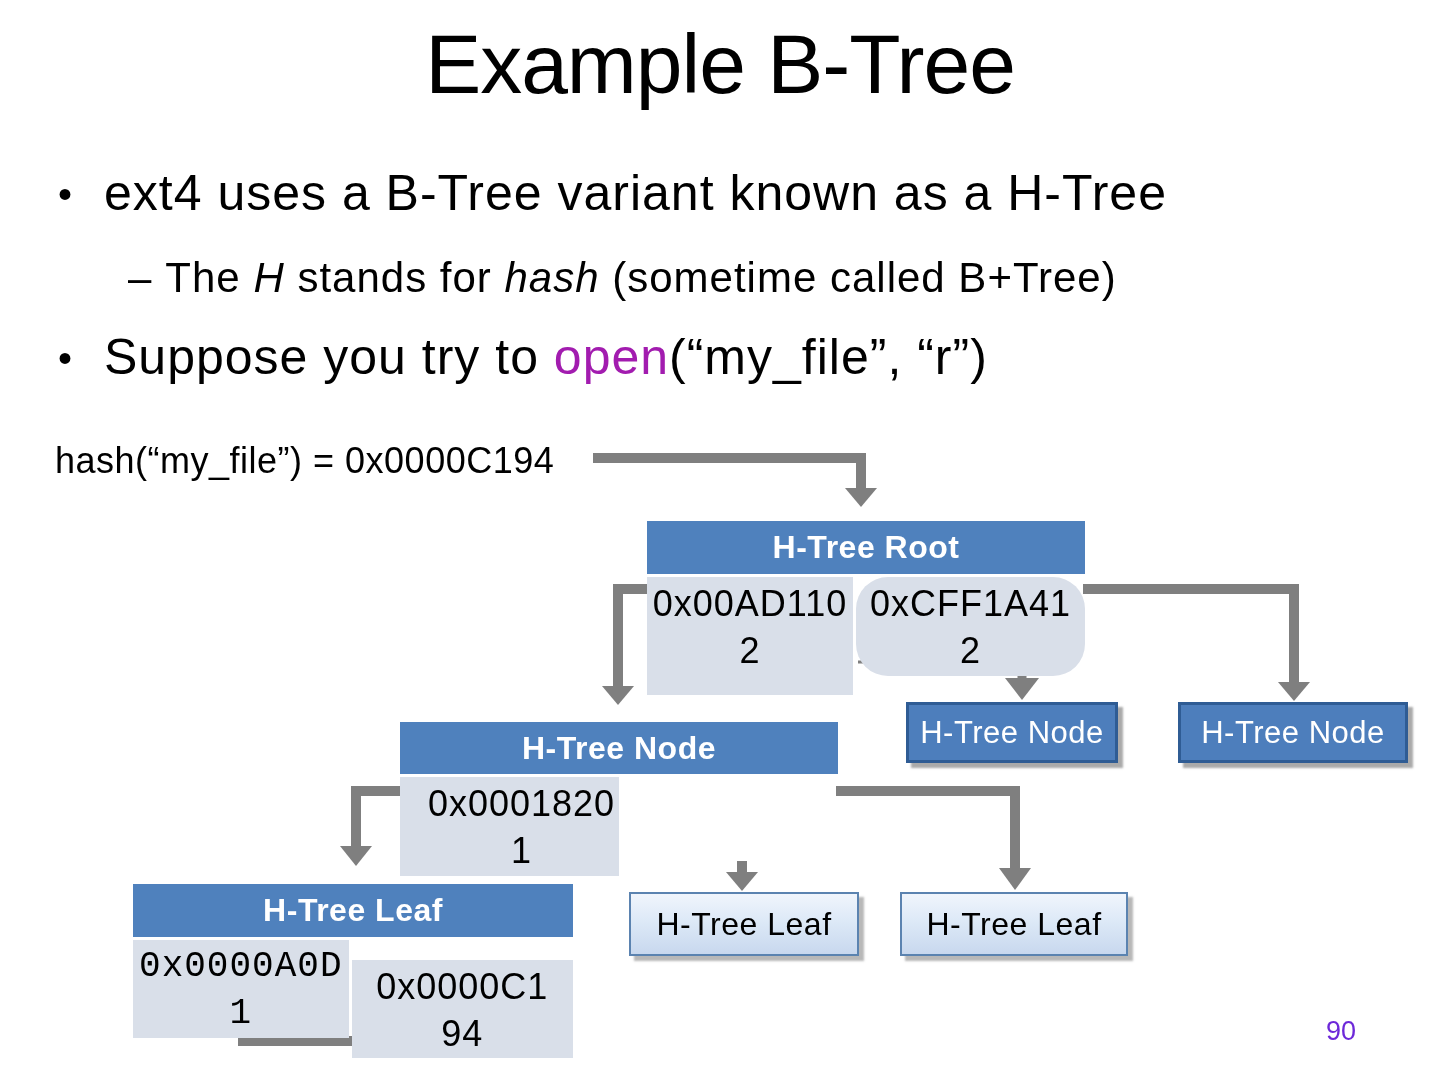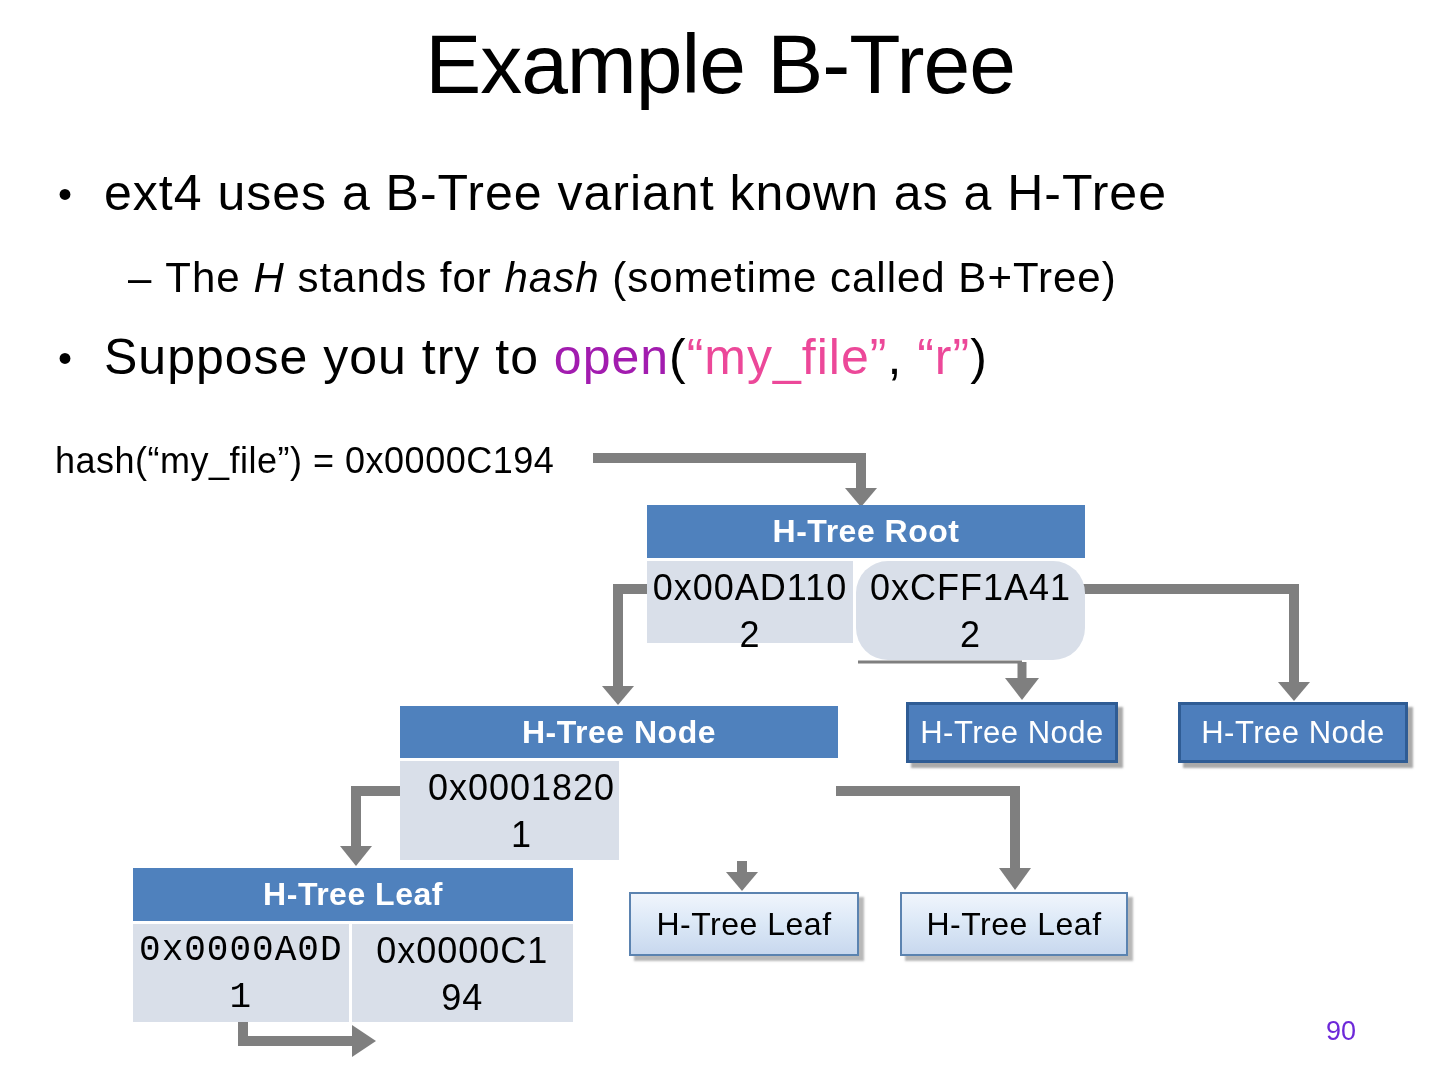--- a/index.html
+++ b/index.html
@@ -12,30 +12,30 @@
   .bullet-row{position:absolute;display:flex;align-items:flex-start;}
   .b1{left:58px;top:162px;}
   .b2{left:58px;top:326px;}
   .bullet-marker{font-size:40px;line-height:60px;margin-right:32px;margin-top:2px;}
   .bullet-text{font-size:50px;letter-spacing:1px;line-height:62px;white-space:nowrap;}
   .sub-bullet{left:128px;top:252px;}
   .sub-marker{font-size:42px;line-height:52px;margin-right:14px;}
   .sub-text{font-size:42px;letter-spacing:1px;line-height:52px;white-space:nowrap;}
   .it{font-style:italic;}
   .open-blue{color:#a21caf;}
-  .lit-red{color:#ec4899;}
+  .lit-red{color:#000000;}
 
   .hash-label{position:absolute;left:55px;top:440px;font-size:36px;letter-spacing:0.5px;white-space:nowrap;}
 
   svg.connectors{position:absolute;left:0;top:0;}
 
   
   .tbl{position:absolute;}
   .tbl .hd{background:#4f81bd;color:#fff;font-weight:bold;text-align:center;
-           font-size:32px;letter-spacing:0.5px;}
+           font-size:32px;letter-spacing:0.5px;margin-top:16px;}
   .tbl .cells{display:flex;gap:3px;margin-top:3px;}
   .tbl .cell{background:#d9dfe9;text-align:center;font-size:36px;letter-spacing:1px;
              line-height:47px;white-space:pre-line;padding-top:3px;box-sizing:border-box;}
   .hd-root,.hd-node{height:53px;line-height:53px;}
 
   
   .badge-node{position:absolute;box-sizing:border-box;background:#4d7ebc;border:3px solid #2f5c94;
               color:#fff;font-size:31px;letter-spacing:0.5px;display:flex;align-items:center;justify-content:center;
               box-shadow:5px 5px 2px rgba(125,125,125,0.65);}
 
@@ -115,21 +115,21 @@
       <polygon points="726,872 758,872 742,891"></polygon>
       <polygon points="999,868 1031,868 1015,890"></polygon>
       <polygon points="352,1025 352,1057 376,1041"></polygon>
     </g>
   </svg>
 
 
   <div class="tbl" style="left:647px;top:505px;width:438px;">
     <div class="hd hd-root">H-Tree Root</div>
     <div class="cells">
-      <div class="cell" style="width:206px;height:82px;">0x00AD110
+      <div class="cell" style="width:206px;height:118px;">0x00AD110
 2</div>
       <div class="cell" style="width:229px;height:99px;border-radius:32px;">0xCFF1A41
 2</div>
     </div>
   </div>
 
   <div class="tbl" style="left:400px;top:706px;width:438px;">
     <div class="hd" style="height:52px;line-height:52px;">H-Tree Node</div>
     <div class="cells">
       <div class="cell" style="width:219px;height:99px;padding-left:24px;">0x0001820
@@ -138,21 +138,21 @@
   </div>
 
   <div class="badge-node" style="left:906px;top:702px;width:212px;height:61px;">H-Tree Node</div>
   <div class="badge-node" style="left:1178px;top:702px;width:230px;height:61px;">H-Tree Node</div>
 
   <div class="tbl" style="left:133px;top:868px;width:440px;">
     <div class="hd" style="height:53px;line-height:53px;">H-Tree Leaf</div>
     <div class="cells">
       <div class="cell" style="width:218px;height:98px;font-family:Liberation Mono, monospace;">0x0000A0D
 1</div>
-      <div class="cell" style="width:224px;height:98px;">0x0000C1
+      <div class="cell" style="width:224px;height:98px;margin-top:20px;">0x0000C1
 94</div>
     </div>
   </div>
 
   <div class="badge-leaf" style="left:629px;top:892px;width:230px;height:64px;">H-Tree Leaf</div>
   <div class="badge-leaf" style="left:900px;top:892px;width:228px;height:64px;">H-Tree Leaf</div>
 
   <div class="page-number">90</div>
 
 </div>

